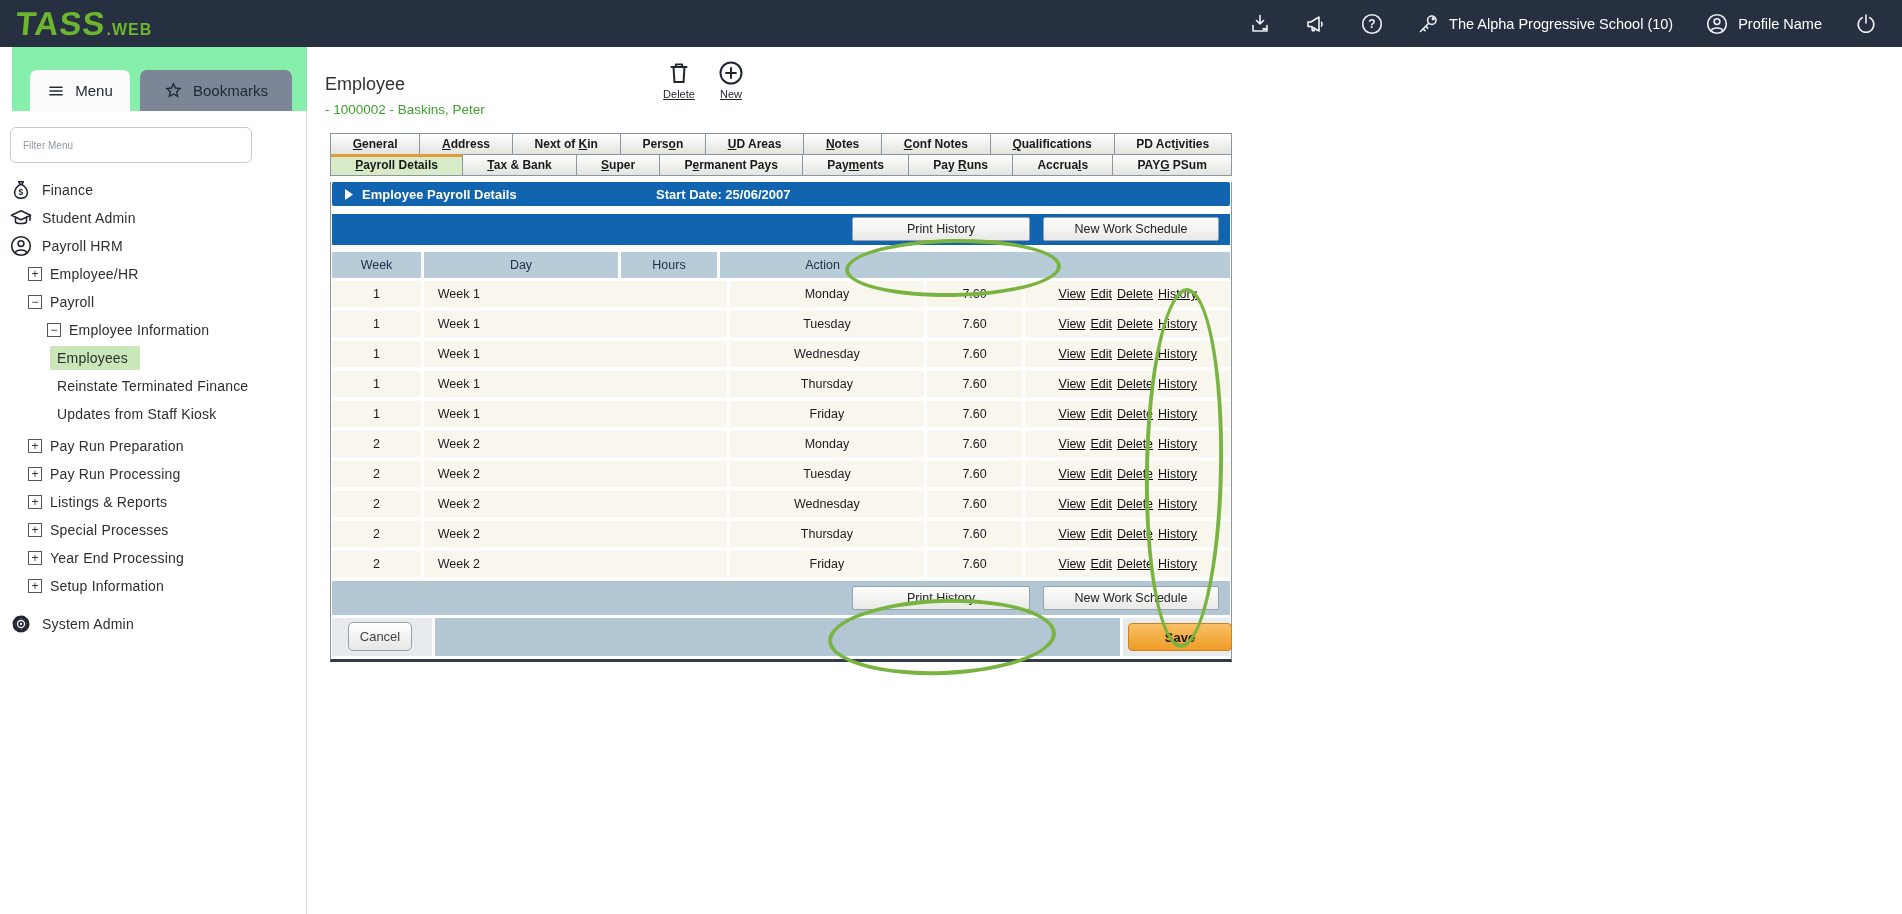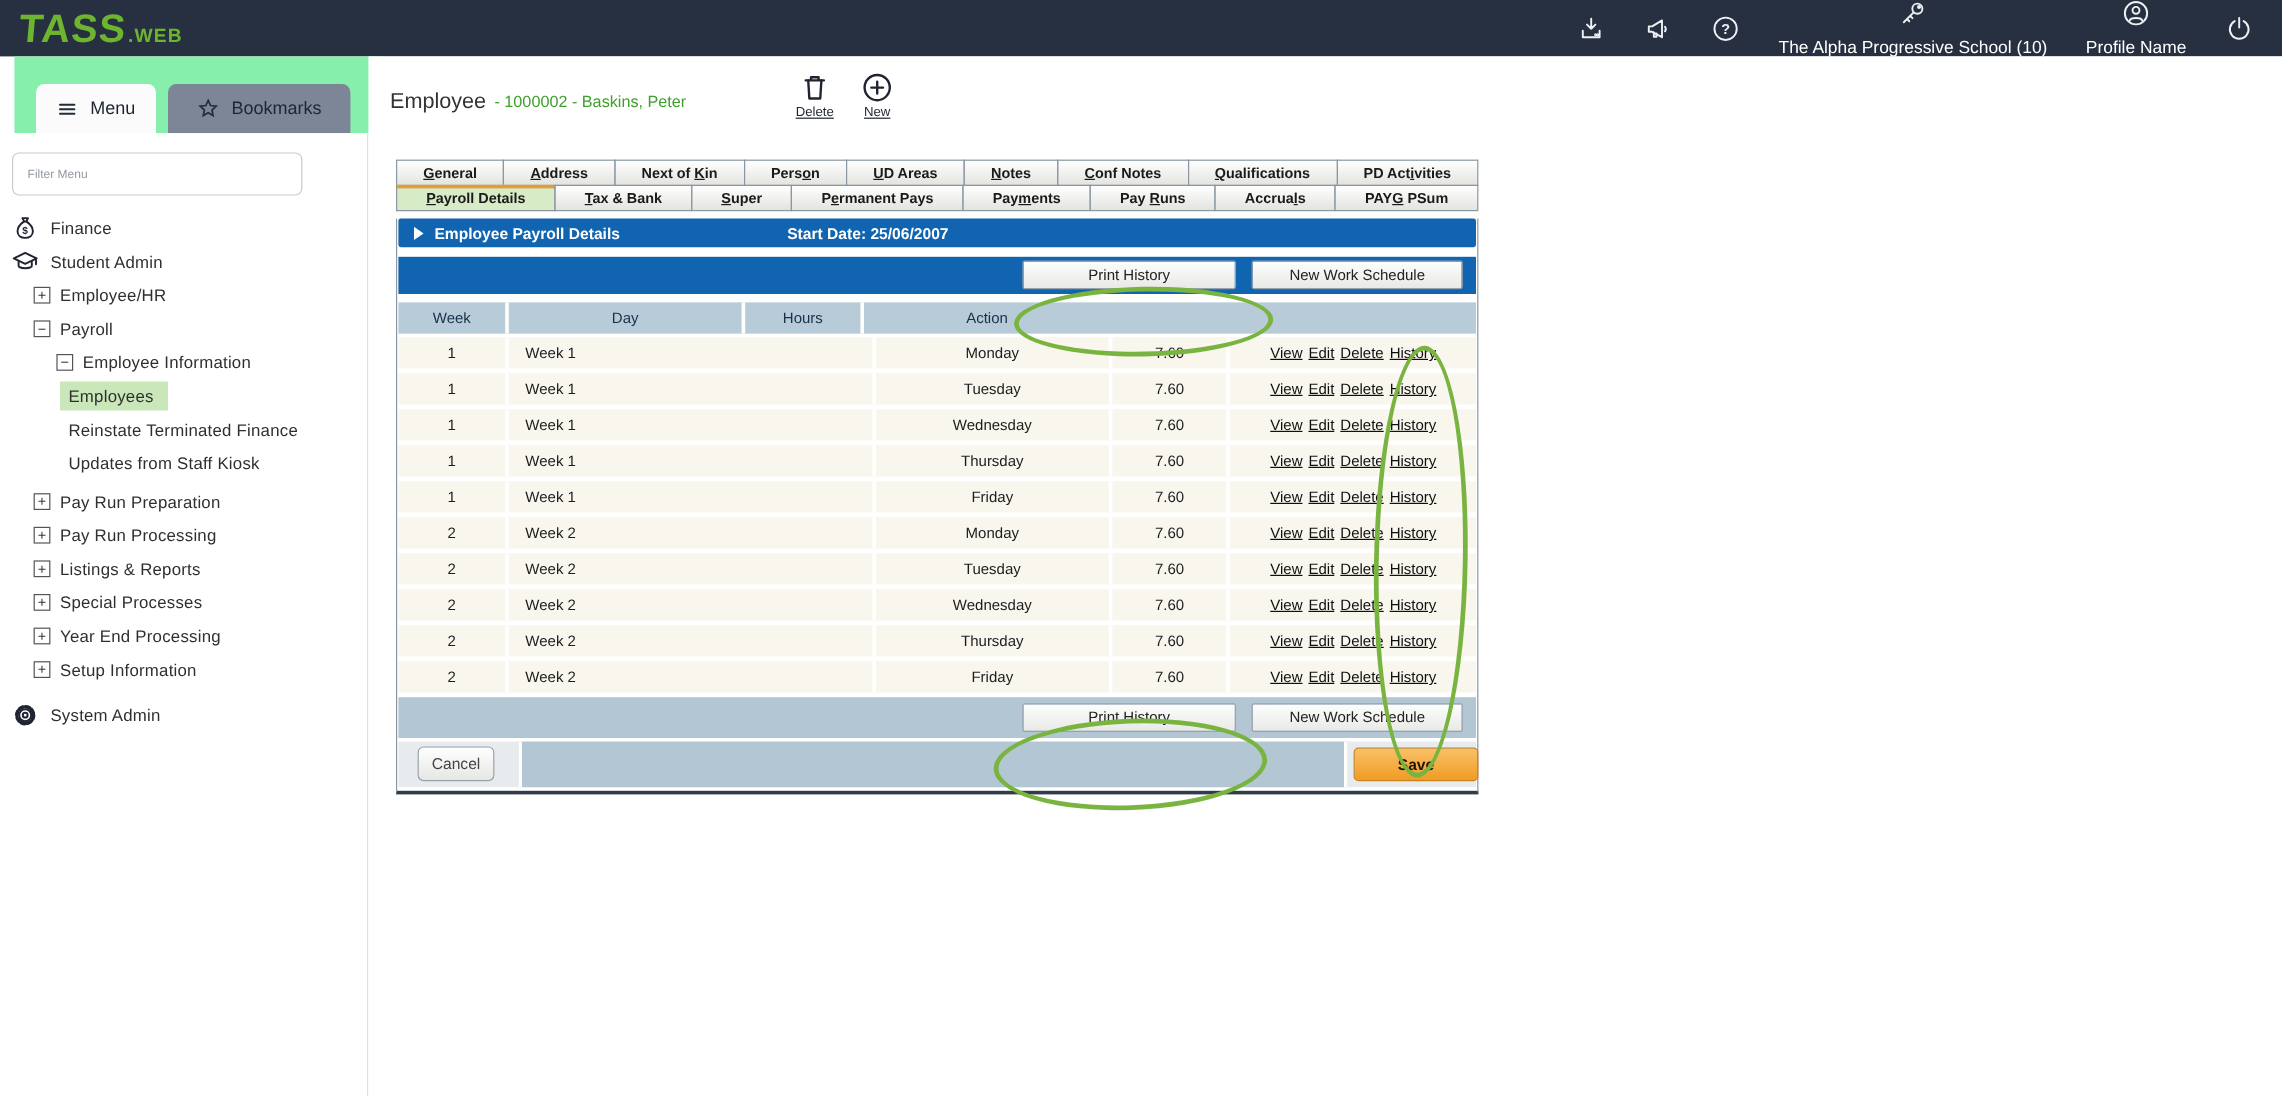--- a/index.html
+++ b/index.html
@@ -8,21 +8,21 @@
 
   
   .topbar{position:absolute;left:0;top:0;width:1902px;height:47px;background:#273040;
           display:flex;align-items:center;padding:0;box-sizing:border-box;}
   .logo{margin-left:16px;display:flex;align-items:baseline;line-height:1;}
   .logo-main{color:#6db52f;font-size:33px;font-weight:800;letter-spacing:1px;transform:skewX(-5deg);display:inline-block;}
   .logo-suffix{color:#6db52f;font-size:16px;font-weight:800;letter-spacing:1px;margin-left:1px;}
   .tb-right{margin-left:auto;display:flex;align-items:center;gap:32px;margin-right:24px;}
   .tb-icon{width:24px;height:24px;display:inline-flex;align-items:center;justify-content:center;cursor:pointer;}
   .tb-icon svg{stroke:#eef1f4;fill:none;stroke-width:1.6;stroke-linecap:round;stroke-linejoin:round;}
-  .tb-group{display:flex;align-items:center;gap:9px;color:#fff;font-size:14.5px;cursor:pointer;flex-direction:column;}
+  .tb-group{display:flex;align-items:center;gap:9px;color:#fff;font-size:14.5px;cursor:pointer;}
 
   
   .side-head{position:absolute;left:12px;top:47px;width:307px;height:64px;background:#86efac;}
   .side-tab{position:absolute;display:flex;align-items:center;justify-content:center;gap:10px;
             font-size:15px;border-radius:7px 7px 0 0;cursor:pointer;}
   .side-tab svg{stroke:#232c3a;fill:none;stroke-width:1.8;stroke-linecap:round;}
   .tab-menu{left:18px;top:23px;width:100px;height:41px;background:#fbfbfb;color:#1f2430;}
   .tab-bookmarks{left:128px;top:23px;width:152px;height:41px;background:#7c8696;color:#1d2636;}
   .sidebar{position:absolute;left:0;top:111px;width:307px;height:803px;background:#fff;
            border-right:1px solid #d5dade;box-sizing:border-box;}
@@ -39,21 +39,21 @@
   .l2{padding-left:47px;}
   .l3{padding-left:57px;}
   .exp{width:14px;height:14px;border:1px solid #555;margin-right:8px;display:inline-flex;
        align-items:center;justify-content:center;font-size:12px;line-height:1;color:#333;background:#fff;box-sizing:border-box;}
   .tlabel.sel{background:#c9e7b8;padding:4px 12px 4px 7px;margin-left:-7px;border-radius:1px;}
   .gap-before{margin-top:4px;}
   .gap-large{margin-top:10px;}
 
   
   .main{position:absolute;left:307px;top:47px;width:1595px;height:867px;background:#fff;}
-  .page-title-row{position:absolute;left:18px;top:27px;display:flex;align-items:center;gap:7px;}
+  .page-title-row{position:absolute;left:18px;top:27px;display:flex;align-items:flex-start;gap:7px;flex-direction:column;}
   .page-title{font-size:18px;color:#333;}
   .page-subtitle{font-size:13.5px;color:#3fa02e;}
   .hdr-actions{position:absolute;left:353px;top:12px;display:flex;gap:14px;}
   .hdr-action{width:38px;display:flex;flex-direction:column;align-items:center;gap:1px;cursor:pointer;}
   .hdr-action svg{stroke:#1f2430;fill:none;stroke-width:1.7;stroke-linecap:round;stroke-linejoin:round;}
   .hdr-action .lbl{font-size:11px;color:#1f2430;text-decoration:underline;}
 
   
   .content{position:absolute;left:23px;top:86px;width:902px;}
   .tabrow{display:flex;height:22px;}
@@ -212,20 +212,30 @@
         <span class="ticon">
           <svg width="24" height="24" viewBox="0 0 24 24">
               <path d="M2.5 9.3L12 4.8l9.5 4.5L12 13.8z"></path>
               <path d="M6.5 11.6v4.1c0 .9 2.5 1.8 5.5 1.8s5.5-.9 5.5-1.8v-4.1"></path>
               <path d="M21 9.5v4.8"></path>
             </svg>
         </span>
         <span class="tlabel">Student Admin</span>
       </div>
 
+      <div class="ti l0">
+        <span class="ticon">
+          <svg width="24" height="24" viewBox="0 0 24 24">
+              <circle cx="12" cy="12" r="9.3"></circle>
+              <circle cx="12" cy="9.6" r="2.9"></circle>
+              <path d="M6.6 18.3c.9-3 9.9-3 10.8 0"></path>
+            </svg>
+        </span>
+        <span class="tlabel">Payroll HRM</span>
+      </div>
 
       <div class="ti l1">
         <span class="exp">+</span>
         <span class="tlabel">Employee/HR</span>
       </div>
 
       <div class="ti l1">
         <span class="exp">−</span>
         <span class="tlabel">Payroll</span>
       </div>

